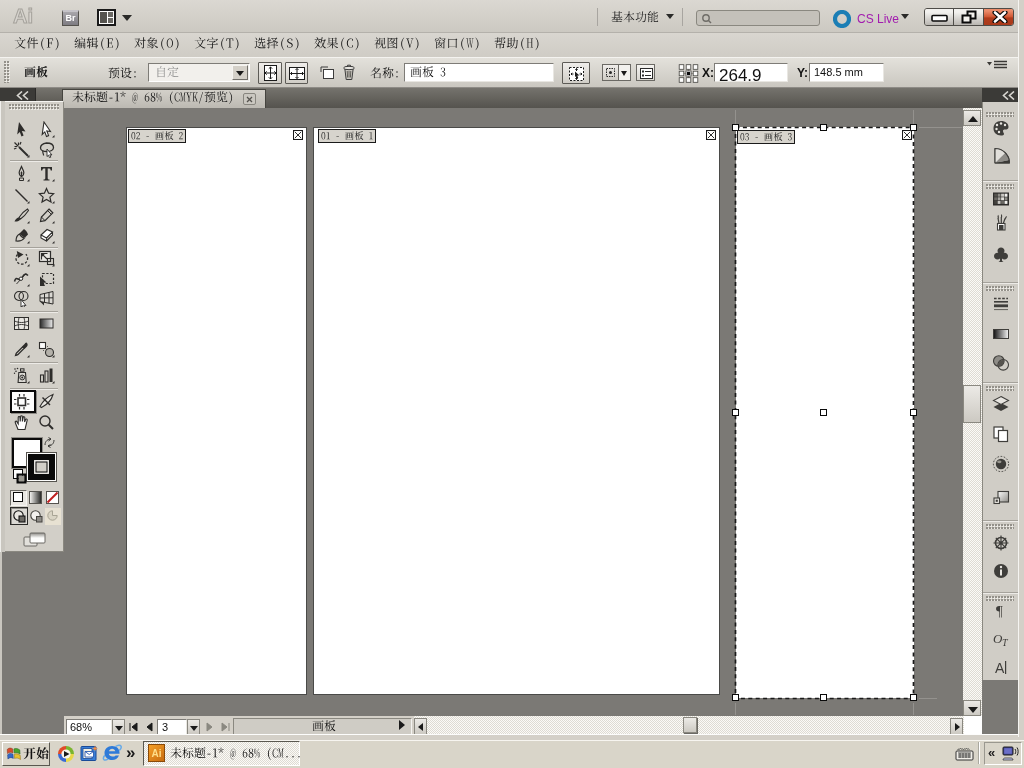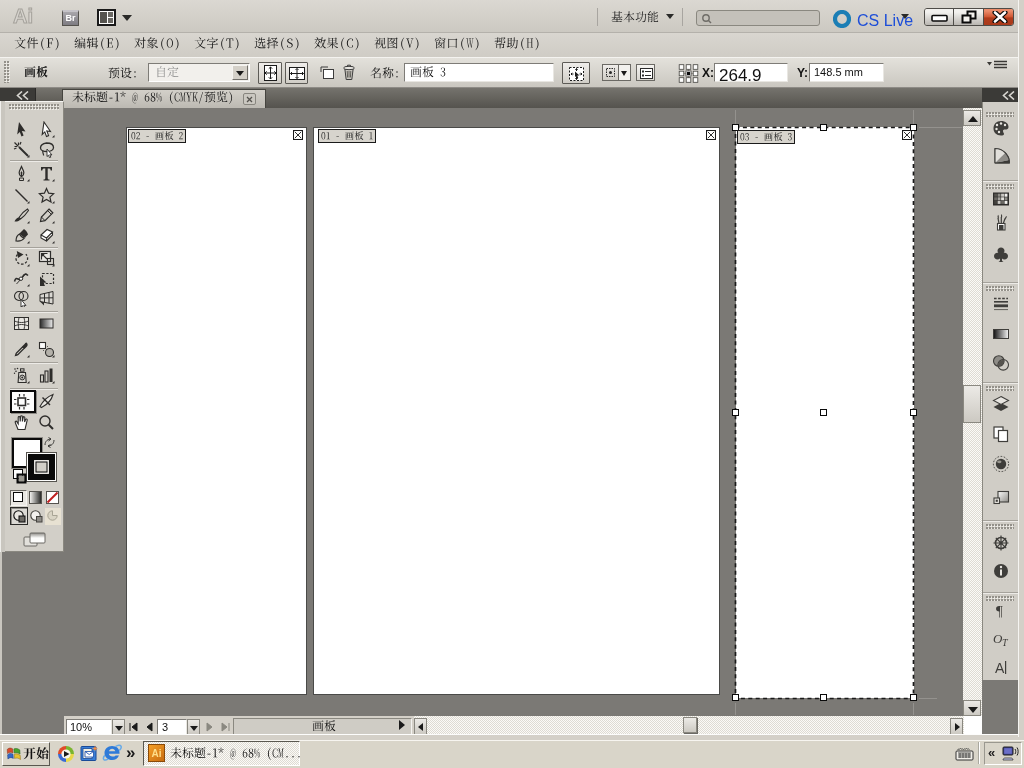--- a/index.html
+++ b/index.html
@@ -29,21 +29,21 @@
 <div class="ab" style="left:666px;top:14px;width:0;height:0;border:4px solid transparent;border-top:5px solid #2a2a28"></div>
 <div class="ab" style="left:696px;top:10px;width:124px;height:16px;background:#c4c1ba;border:1px solid #8a8880;border-radius:3px">
 <svg class="ab" style="left:4px;top:2px" width="12" height="12" viewBox="0 0 12 12">
         <circle cx="5" cy="5" r="3.2" fill="none" stroke="#6e6c67" stroke-width="1.4"></circle>
         <line x1="7.5" y1="7.5" x2="10" y2="10" stroke="#6e6c67" stroke-width="1.4"></line>
       </svg>
     </div>
 <svg class="ab" style="left:833px;top:10px" width="18" height="18" viewBox="0 0 18 18">
       <circle cx="9" cy="9" r="7" fill="none" stroke="#1b7eb5" stroke-width="4.2"></circle>
     </svg>
-<div class="ab" style="left:857px;top:12px;font-size:16px;color:#1d4ed8">CS Live</div>
+<div class="ab" style="left:857px;top:12px;font-size:12px;color:#a21caf">CS Live</div>
 <div class="ab" style="left:901px;top:14px;width:0;height:0;border:4px solid transparent;border-top:5px solid #2a2a28"></div>
 <div class="ab" style="left:924px;top:8px;width:90px;height:18px;border:1px solid #4e4c48;border-radius:3px;overflow:hidden">
 <div class="ab" style="left:0;top:0;width:28px;height:16px;background:linear-gradient(#f2f1ee 20%,#b9b6b1)">
 <svg class="ab" style="left:6px;top:4px" width="17" height="10" viewBox="0 0 17 10">
           <rect x="1" y="2.5" width="15" height="5.5" rx="1" fill="#fff" stroke="#0a0a0a" stroke-width="1.6"></rect>
         </svg>
       </div>
 <div class="ab" style="left:28px;top:0;width:1px;height:16px;background:#4e4c48"></div>
 <div class="ab" style="left:29px;top:0;width:29px;height:16px;background:linear-gradient(#f2f1ee 20%,#b9b6b1)">
 <svg class="ab" style="left:7px;top:1px" width="16" height="14" viewBox="0 0 16 14">
@@ -584,21 +584,21 @@
 <div class="ab" style="left:983px;top:282px;width:35px;height:1px;background:#a5a29b"></div>
 <div class="ab" style="left:983px;top:283px;width:35px;height:1px;background:#edebe7"></div>
 <div class="ab" style="left:983px;top:382px;width:35px;height:1px;background:#a5a29b"></div>
 <div class="ab" style="left:983px;top:383px;width:35px;height:1px;background:#edebe7"></div>
 <div class="ab" style="left:983px;top:520px;width:35px;height:1px;background:#a5a29b"></div>
 <div class="ab" style="left:983px;top:521px;width:35px;height:1px;background:#edebe7"></div>
 <div class="ab" style="left:983px;top:592px;width:35px;height:1px;background:#a5a29b"></div>
 <div class="ab" style="left:983px;top:593px;width:35px;height:1px;background:#edebe7"></div>
 <div class="ab" style="left:1018px;top:0;width:6px;height:737px;background:#d4d0c8;border-left:1px solid #f5f4f1"></div>
 <div class="ab" style="left:64px;top:716px;width:900px;height:18px;background:#d4d0c8"></div>
-<div class="ab field" style="left:66px;top:719px;width:46px;height:16px;font-size:11px;padding:1px 0 0 3px;color:#111">10%</div>
+<div class="ab field" style="left:66px;top:719px;width:46px;height:16px;font-size:11px;padding:1px 0 0 3px;color:#111">68%</div>
 <div class="sb-btn" style="left:112px;top:719px;width:13px;height:16px">
       <div class="ab" style="left:2px;top:6px;width:0;height:0;border:4px solid transparent;border-top:5px solid #1a1a1a"></div>
     </div>
 <div class="ab" style="left:128px;top:720px;width:12px;height:14px">
       <svg width="10" height="10" viewBox="0 0 10 10" style="margin:2px 0 0 1px">
         <path d="M1 1 L1 9 M8 1 L3 5 L8 9 Z" stroke="#1a1a1a" fill="#1a1a1a"></path>
       </svg>
     </div>
 <div class="ab" style="left:144px;top:720px;width:12px;height:14px">
       <svg width="8" height="10" viewBox="0 0 8 10" style="margin:2px 0 0 1px">

